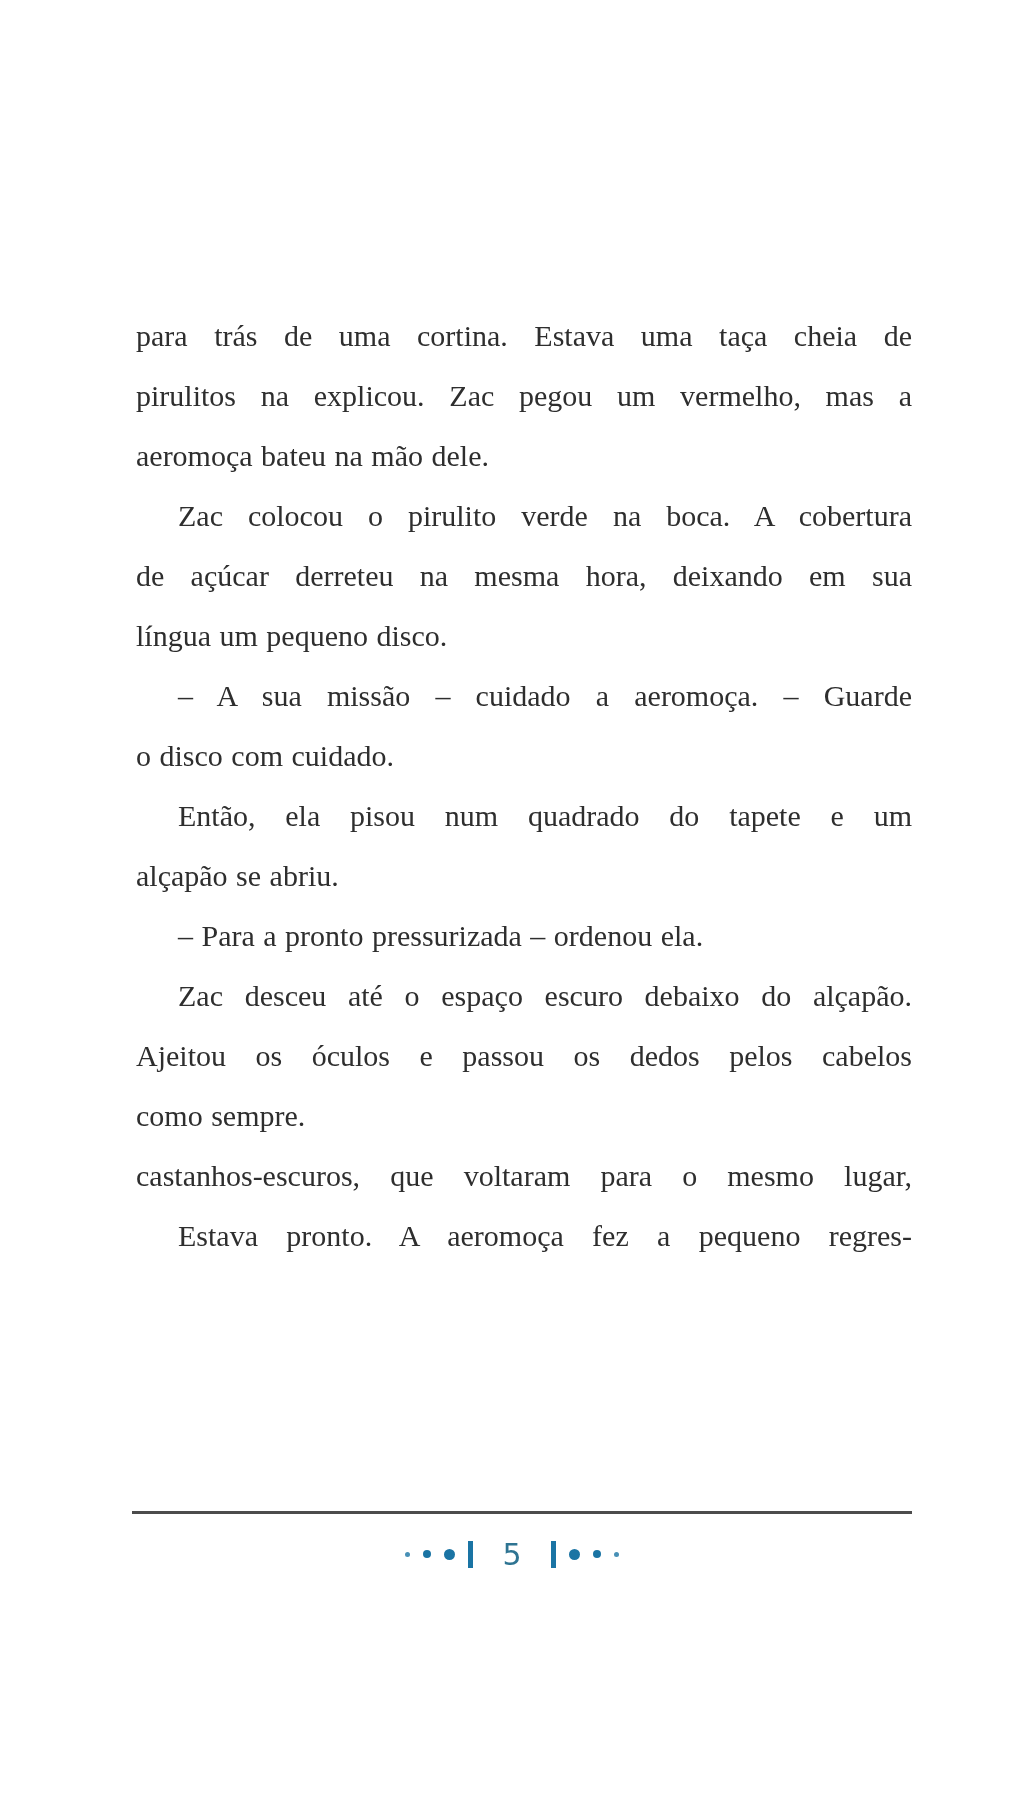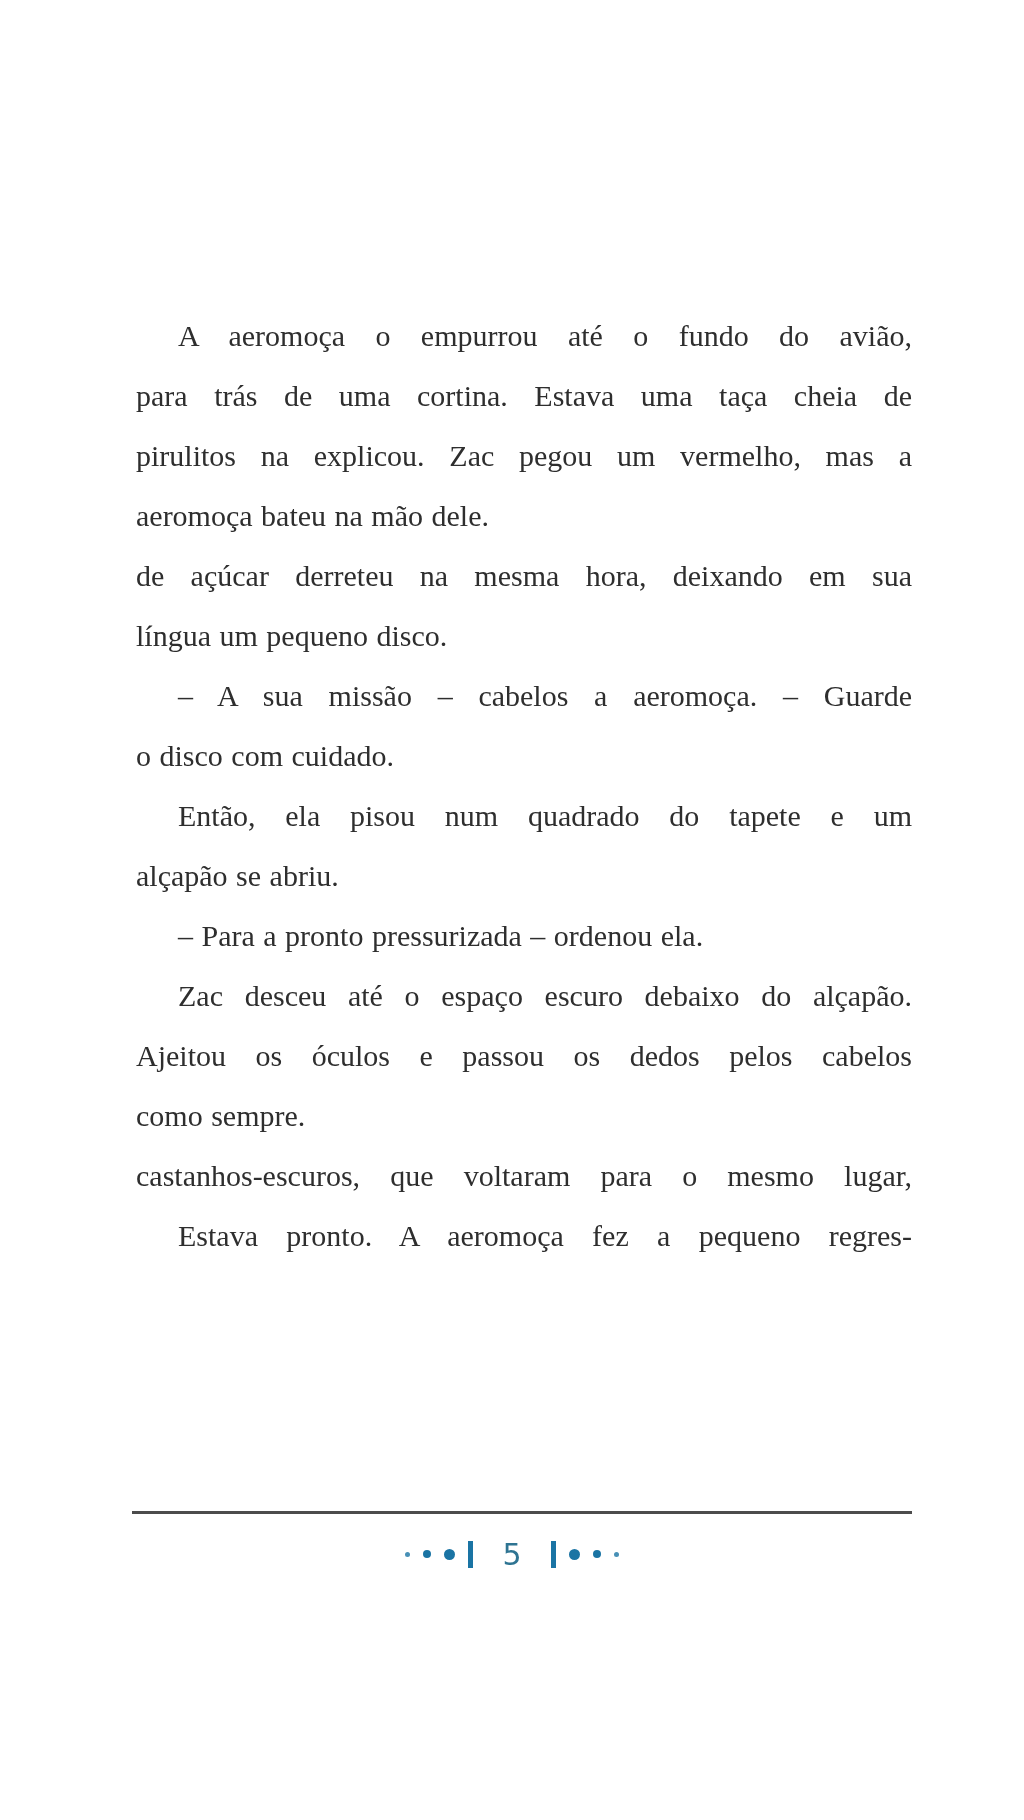--- a/index.html
+++ b/index.html
@@ -75,34 +75,34 @@
   }
 </style>
 </head>
 <body>
 
 <div class="page">
 
   <div class="text-block">
 
     <div class="para">
-      <div class="line first jl">A aeromoça o empurrou até o fundo do avião,</div>
       <div class="line jl">para trás de uma cortina. Estava uma taça cheia de</div>
       <div class="line jl">pirulitos na explicou. Zac pegou um vermelho, mas a</div>
       <div class="line">aeromoça bateu na mão dele.</div>
     </div>
 
 
     <div class="para">
+      <div class="line first jl">Zac colocou o pirulito verde na boca. A cobertura</div>
       <div class="line jl">de açúcar derreteu na mesma hora, deixando em sua</div>
       <div class="line">língua um pequeno disco.</div>
     </div>
 
     <div class="para">
-      <div class="line first jl">– A sua missão – cabelos a aeromoça. – Guarde</div>
+      <div class="line first jl">– A sua missão – cuidado a aeromoça. – Guarde</div>
       <div class="line">o disco com cuidado.</div>
     </div>
 
     <div class="para">
       <div class="line first jl">Então, ela pisou num quadrado do tapete e um</div>
       <div class="line">alçapão se abriu.</div>
     </div>
 
     <div class="para">
       <div class="line first">– Para a pronto pressurizada – ordenou ela.</div>

